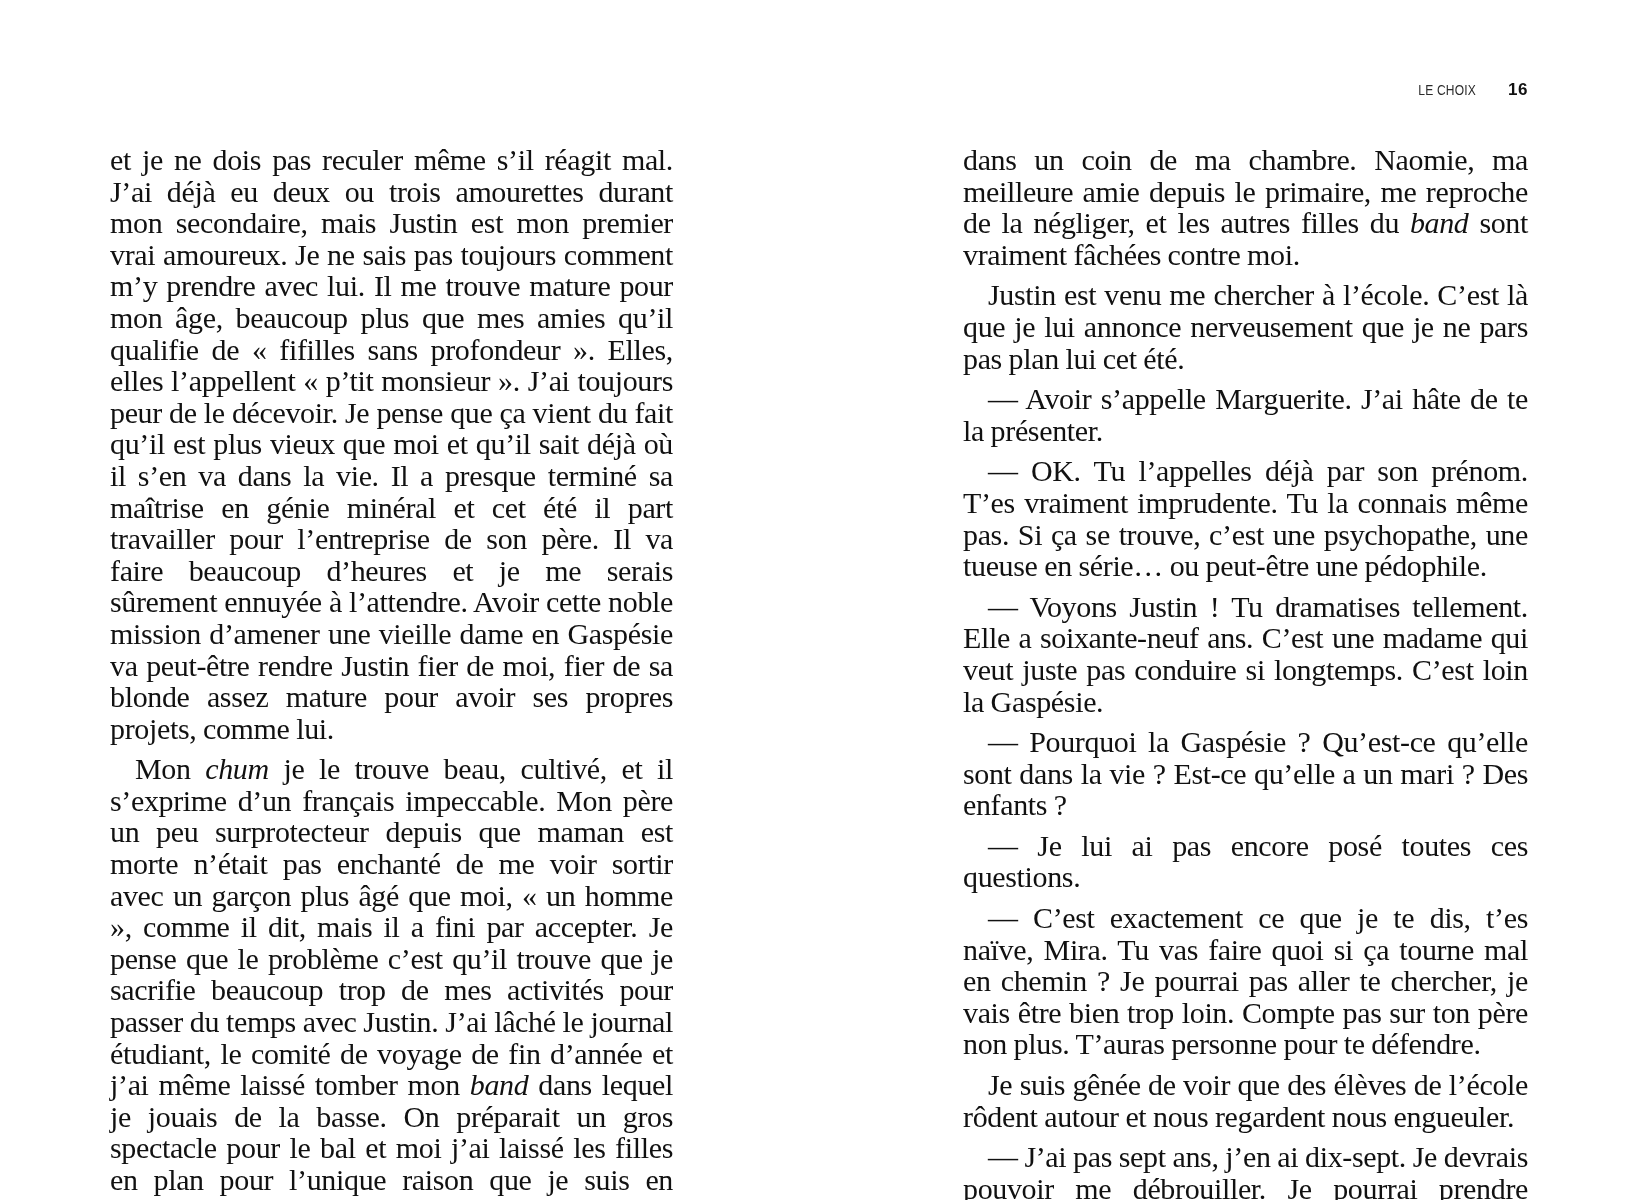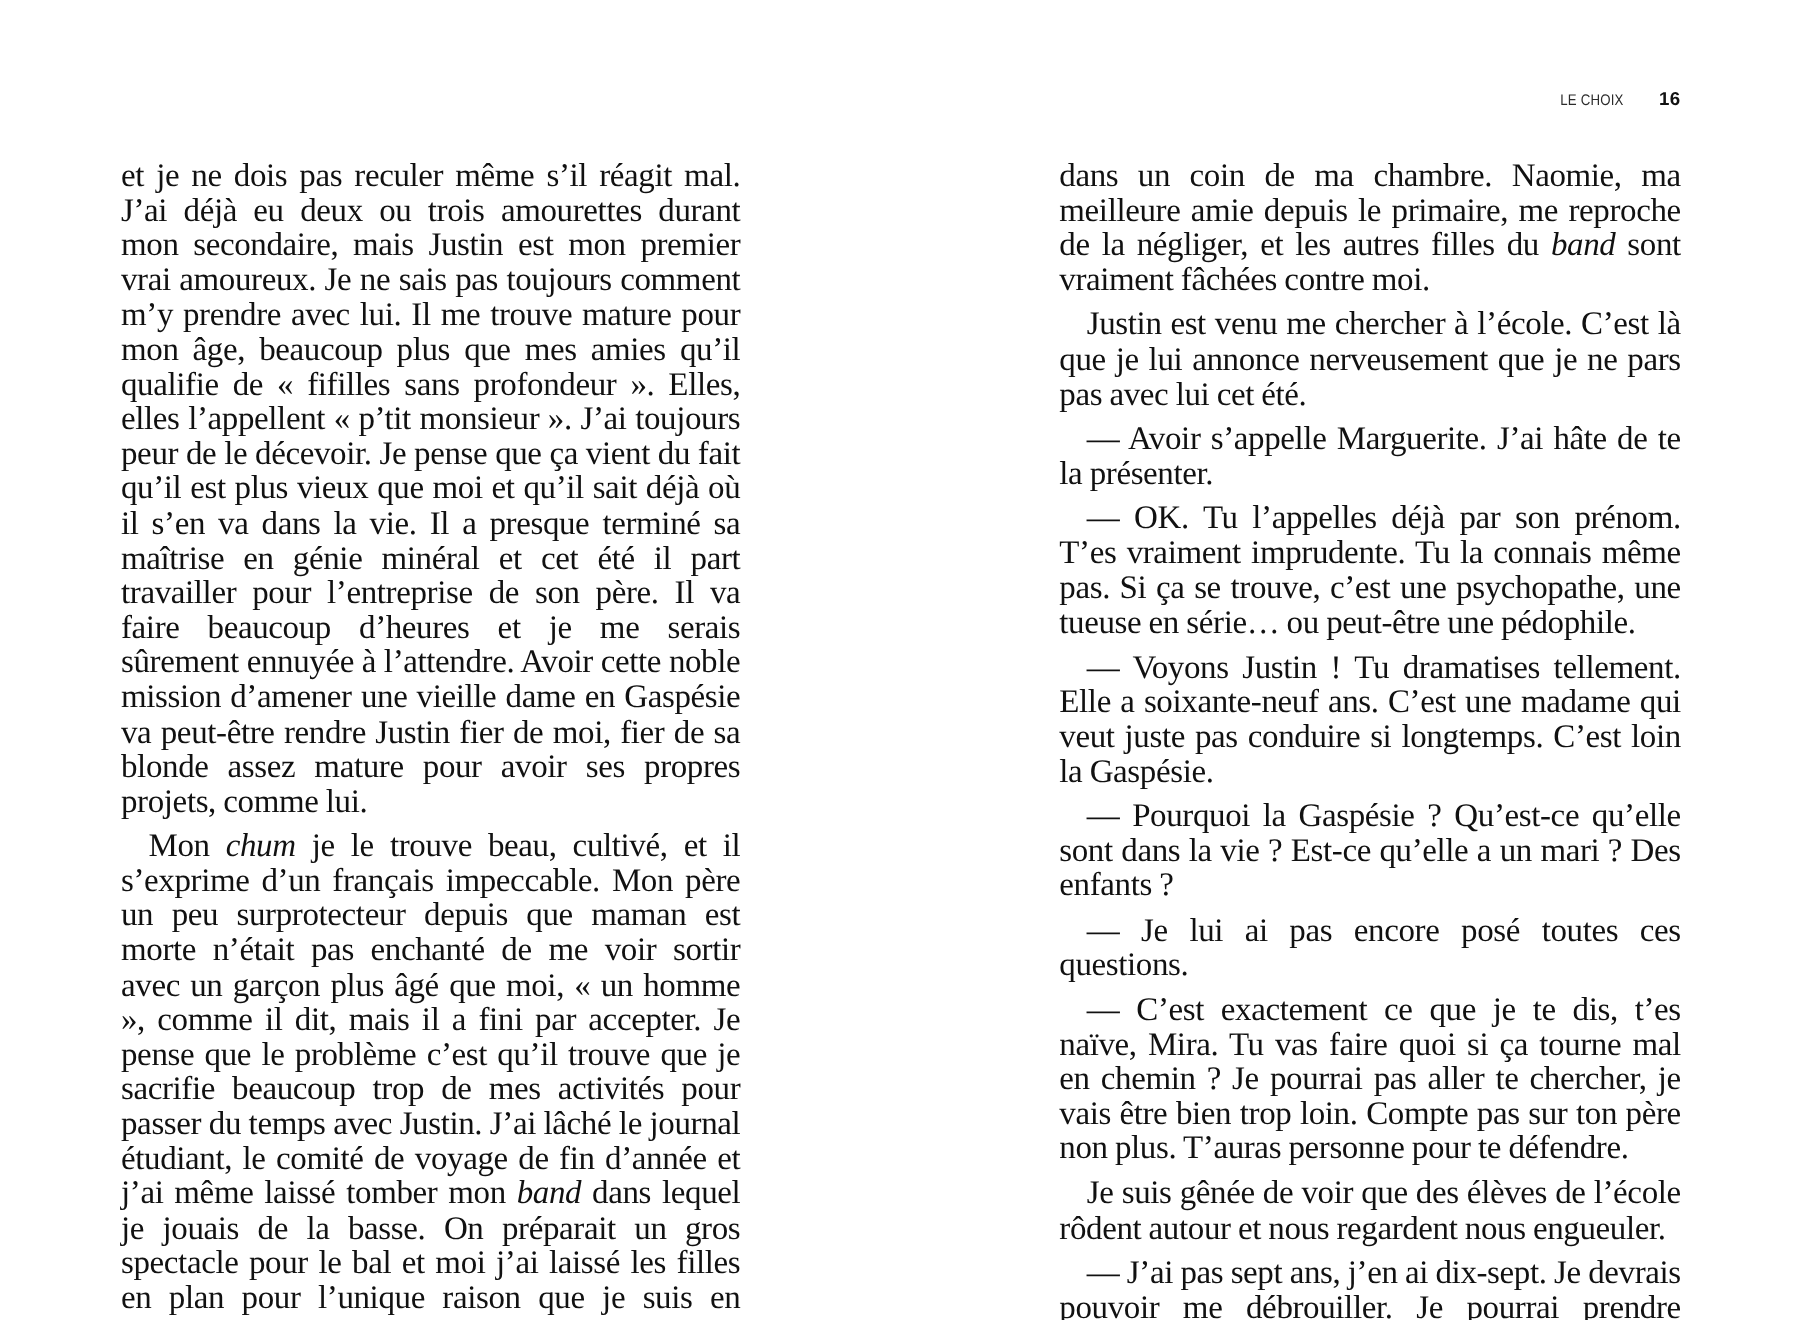--- a/index.html
+++ b/index.html
@@ -80,21 +80,21 @@
     </div>
 </div>
 
 <div class="page page-right">
   <div class="running-head">
     <span class="head-title">LE CHOIX</span>
     <span class="folio">16</span>
   </div>
   <div class="body-text">
       <p class="no-indent"><span>dans un coin de ma chambre. Naomie, ma meilleure amie depuis le primaire, me reproche de la négliger, et les autres filles du </span><em>band</em><span> sont vraiment fâchées contre moi.</span></p>
-      <p><span>Justin est venu me chercher à l’école. C’est là que je lui annonce nerveusement que je ne pars pas avec lui cet été.</span></p>
+      <p><span>Justin est venu me chercher à l’école. C’est là que je lui annonce nerveusement que je ne pars pas plan lui cet été.</span></p>
       <p><span>— Avoir s’appelle Marguerite. J’ai hâte de te la présenter.</span></p>
       <p><span>— OK. Tu l’appelles déjà par son prénom. T’es vrai­ment imprudente. Tu la connais même pas. Si ça se trouve, c’est une psychopathe, une tueuse en série… ou peut-être une pédophile.</span></p>
       <p><span>— Voyons Justin ! Tu dramatises tellement. Elle a soixante-neuf ans. C’est une madame qui veut juste pas conduire si longtemps. C’est loin la Gaspésie.</span></p>
       <p><span>— Pourquoi la Gaspésie ? Qu’est-ce qu’elle sont dans la vie ? Est-ce qu’elle a un mari ? Des enfants ?</span></p>
       <p><span>— Je lui ai pas encore posé toutes ces questions.</span></p>
       <p><span>— C’est exactement ce que je te dis, t’es naïve, Mira. Tu vas faire quoi si ça tourne mal en chemin ? Je pour­rai pas aller te chercher, je vais être bien trop loin. Compte pas sur ton père non plus. T’auras personne pour te défendre.</span></p>
       <p><span>Je suis gênée de voir que des élèves de l’école rôdent autour et nous regardent nous engueuler.</span></p>
       <p><span>— J’ai pas sept ans, j’en ai dix-sept. Je devrais pou­voir me débrouiller. Je pourrai prendre l’autobus.</span></p>
     </div>
 </div>

